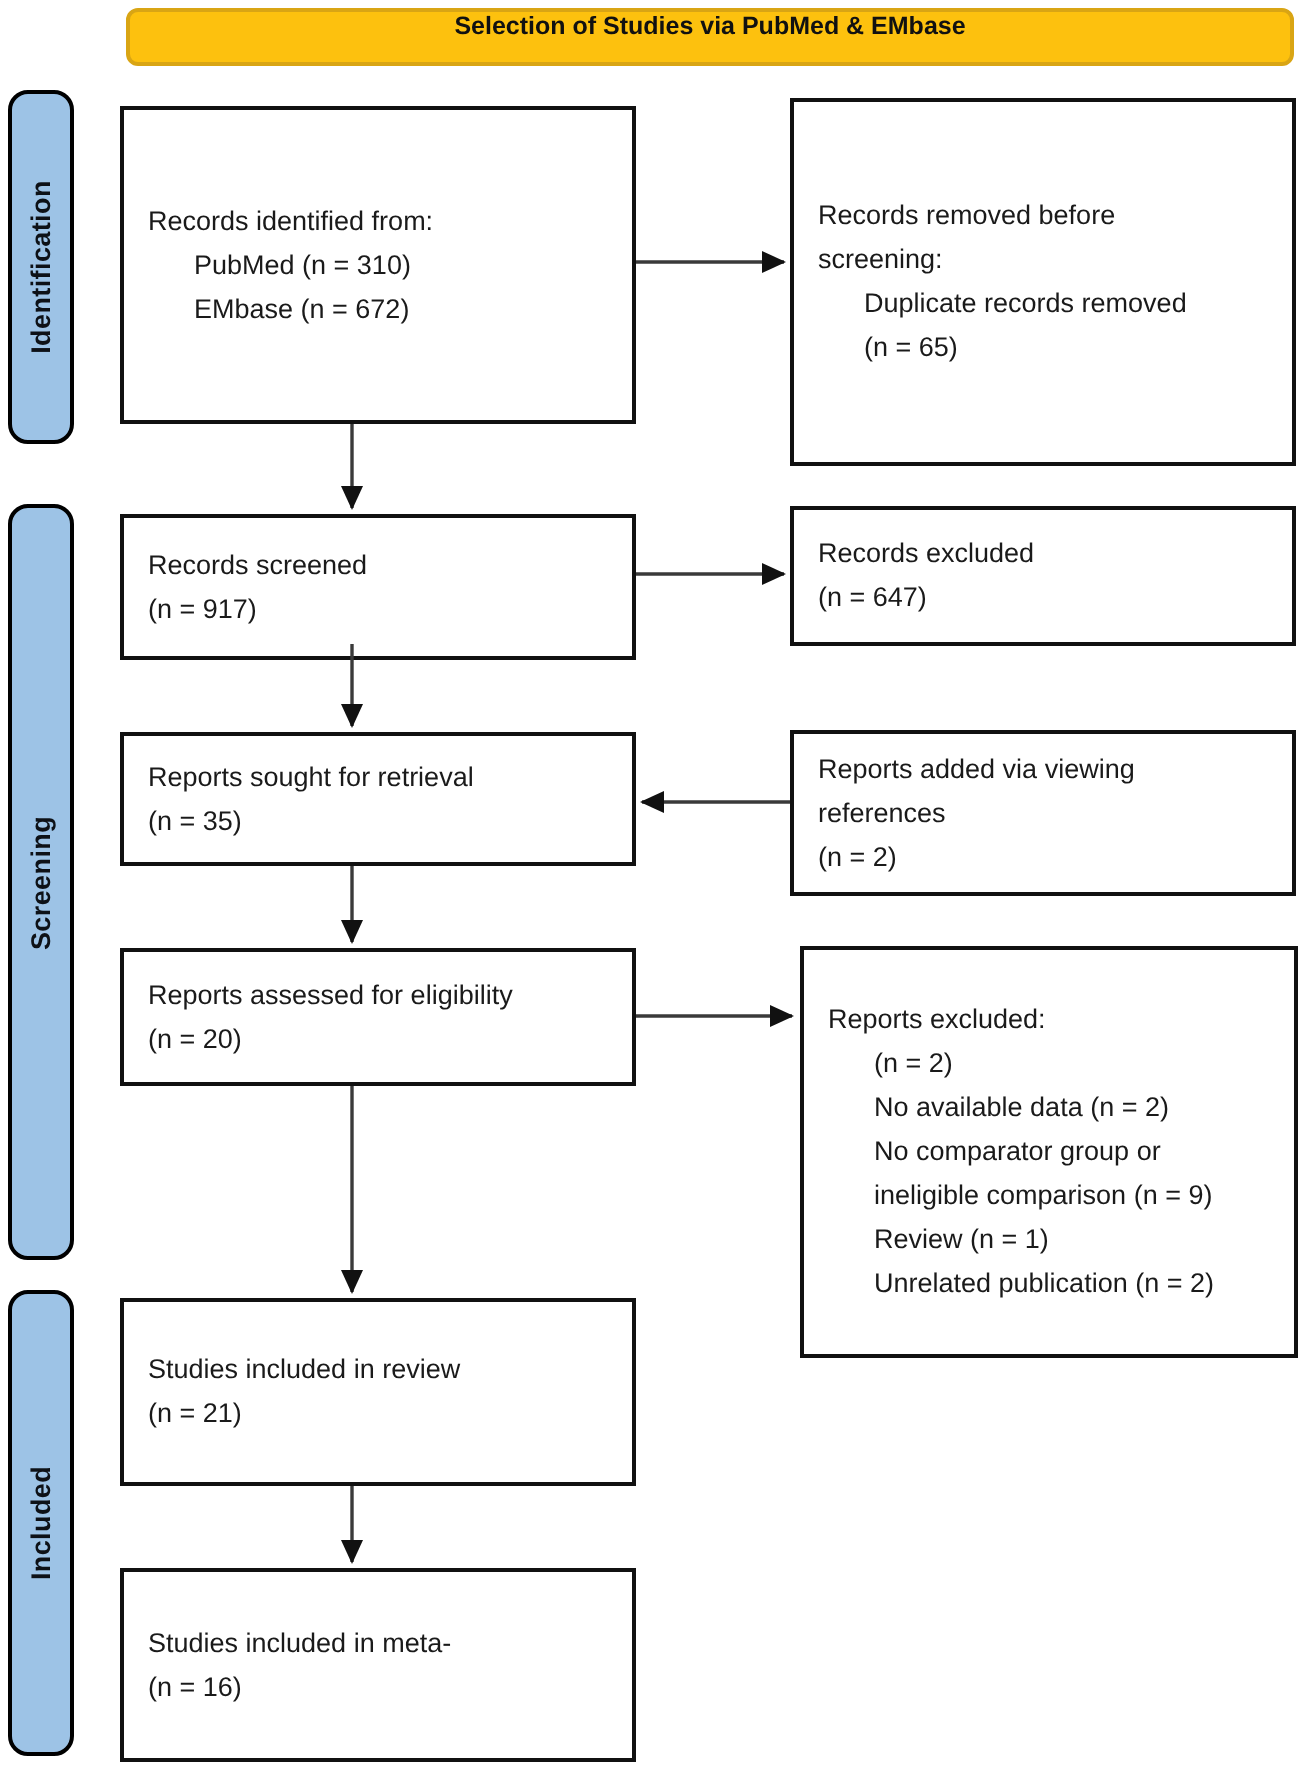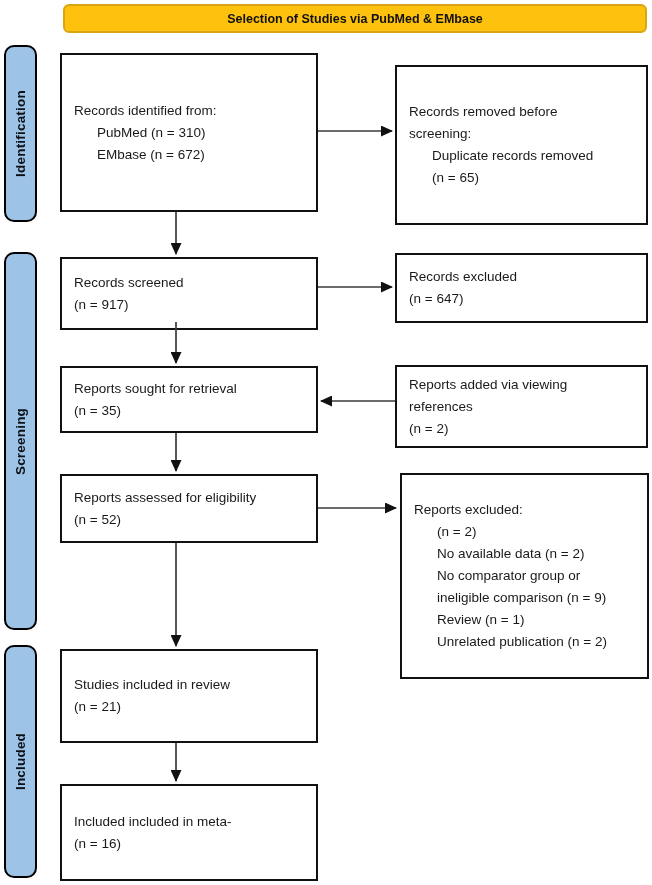--- a/index.html
+++ b/index.html
@@ -19,21 +19,21 @@
     color:#1a1a1a;
     overflow:hidden;
     margin:0 auto;
   }
   .header-bar{
     position:absolute;left:63px;top:4px;width:584px;height:29px;
     background:var(--header-fill);
     border:2px solid var(--header-border);
     border-radius:6px;
     box-sizing:border-box;
-    display:flex;align-items:center;justify-content:center;
+    display:flex;justify-content:center;
     font-weight:bold;font-size:12.5px;color:#111;
   }
   .side{
     position:absolute;left:4px;width:33px;
     background:var(--sidebar-fill);
     border:2px solid #000;
     border-radius:10px;
     box-sizing:border-box;
     display:flex;align-items:center;justify-content:center;
   }
@@ -78,21 +78,21 @@
   <div class="side" style="top:645px;height:233px">
     <span>Included</span>
   </div>
 
   <div class="box" style="left:60px;top:53px;width:258px;height:159px">
     <div class="bl">Records identified from:</div>
     <div class="bl ind">PubMed (n = 310)</div>
     <div class="bl ind">EMbase (n = 672)</div>
   </div>
 
-  <div class="box" style="left:395px;top:65px;width:253px;height:160px">
+  <div class="box" style="left:395px;top:49px;width:253px;height:184px">
     <div class="bl">Records removed before</div>
     <div class="bl">screening:</div>
     <div class="bl ind">Duplicate records removed</div>
     <div class="bl ind">(n = 65)</div>
   </div>
 
   <div class="box" style="left:60px;top:257px;width:258px;height:73px">
     <div class="bl">Records screened</div>
     <div class="bl">(n = 917)</div>
   </div>
@@ -108,40 +108,40 @@
   </div>
 
   <div class="box" style="left:395px;top:365px;width:253px;height:83px">
     <div class="bl">Reports added via viewing</div>
     <div class="bl">references</div>
     <div class="bl">(n = 2)</div>
   </div>
 
   <div class="box" style="left:60px;top:474px;width:258px;height:69px">
     <div class="bl">Reports assessed for eligibility</div>
-    <div class="bl">(n = 52)</div>
+    <div class="bl">(n = 20)</div>
   </div>
 
   <div class="box" style="left:400px;top:473px;width:249px;height:206px;line-height:22px">
     <div class="bl">Reports excluded:</div>
     <div class="bl ind">(n = 2)</div>
     <div class="bl ind">No available data (n = 2)</div>
     <div class="bl ind">No comparator group or</div>
     <div class="bl ind">ineligible comparison (n = 9)</div>
     <div class="bl ind">Review (n = 1)</div>
     <div class="bl ind">Unrelated publication (n = 2)</div>
   </div>
 
   <div class="box" style="left:60px;top:649px;width:258px;height:94px">
     <div class="bl">Studies included in review</div>
     <div class="bl">(n = 21)</div>
   </div>
 
   <div class="box" style="left:60px;top:784px;width:258px;height:97px">
-    <div class="bl">Included included in meta-</div>
+    <div class="bl">Studies included in meta-</div>
     <div class="bl">(n = 16)</div>
   </div>
 
   <svg class="arrows" width="652" height="885">
     <defs>
       <marker id="ah" markerUnits="userSpaceOnUse" markerWidth="12" markerHeight="11" refX="11" refY="5.5" orient="auto">
         <path d="M0,0 L12,5.5 L0,11 z" fill="#111"></path>
       </marker>
     </defs>
     <line x1="318" y1="131" x2="392" y2="131" marker-end="url(#ah)"></line>

